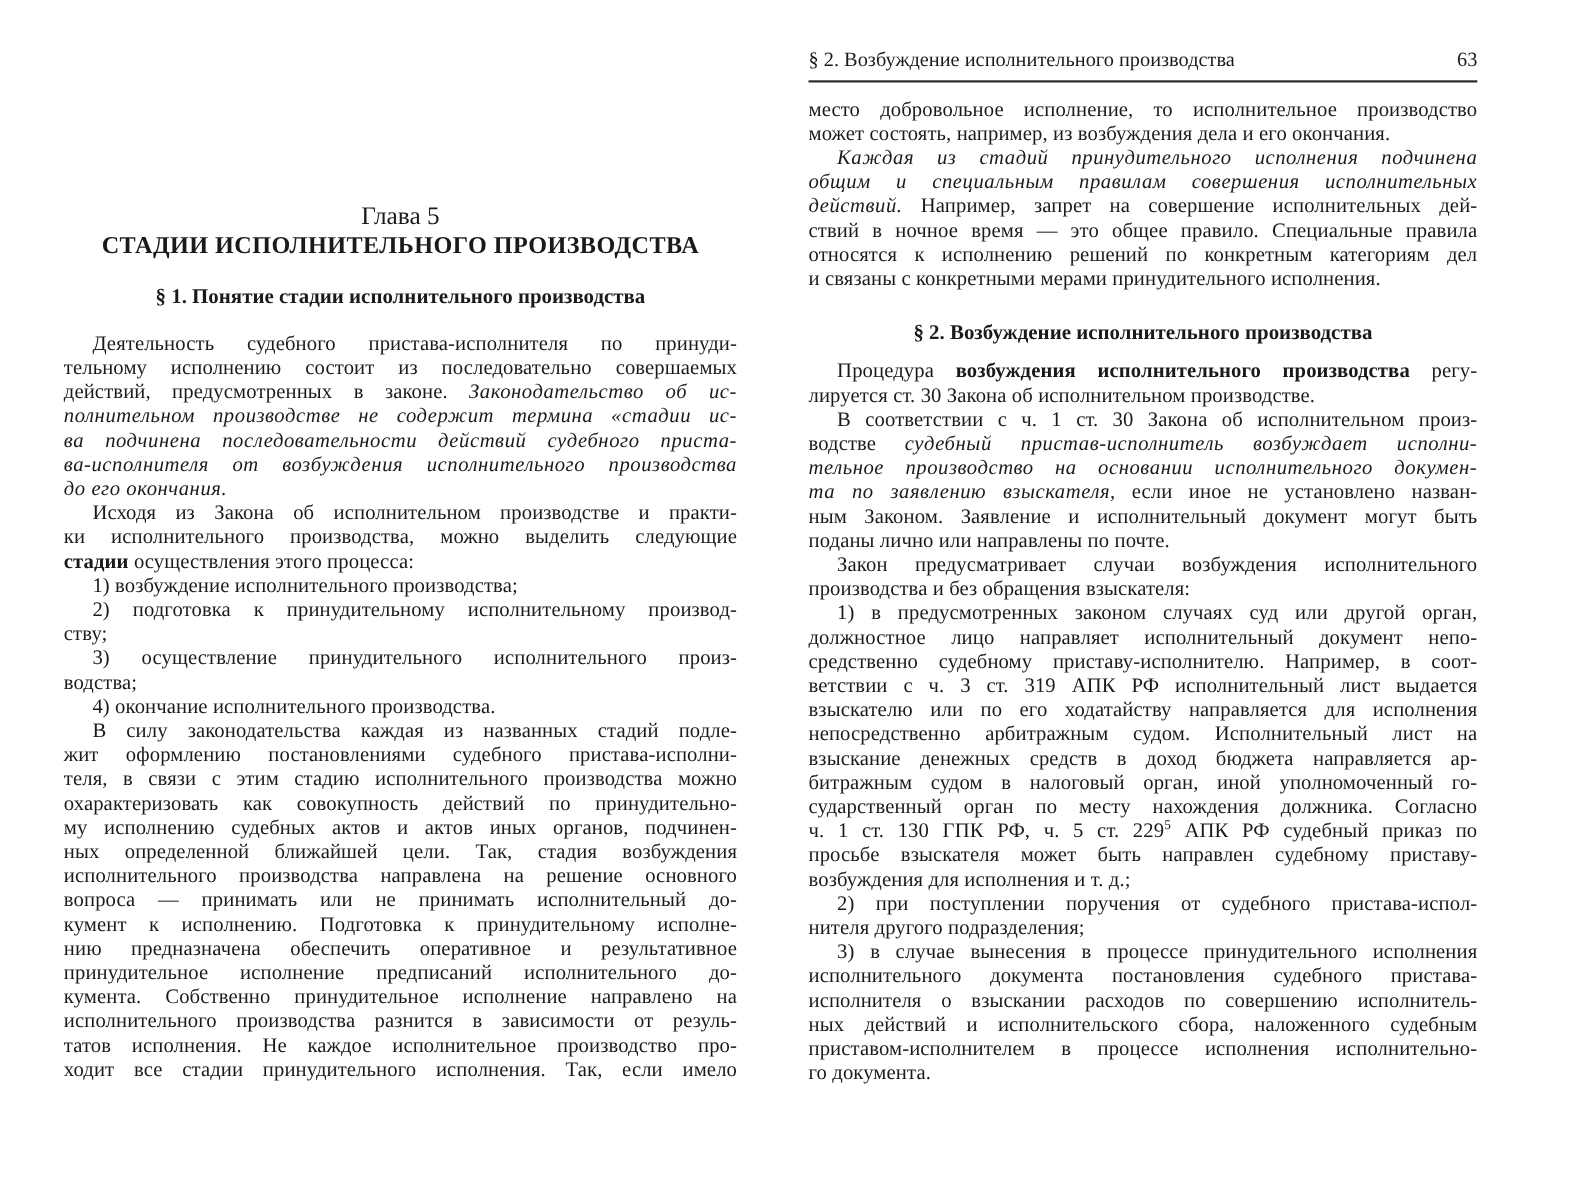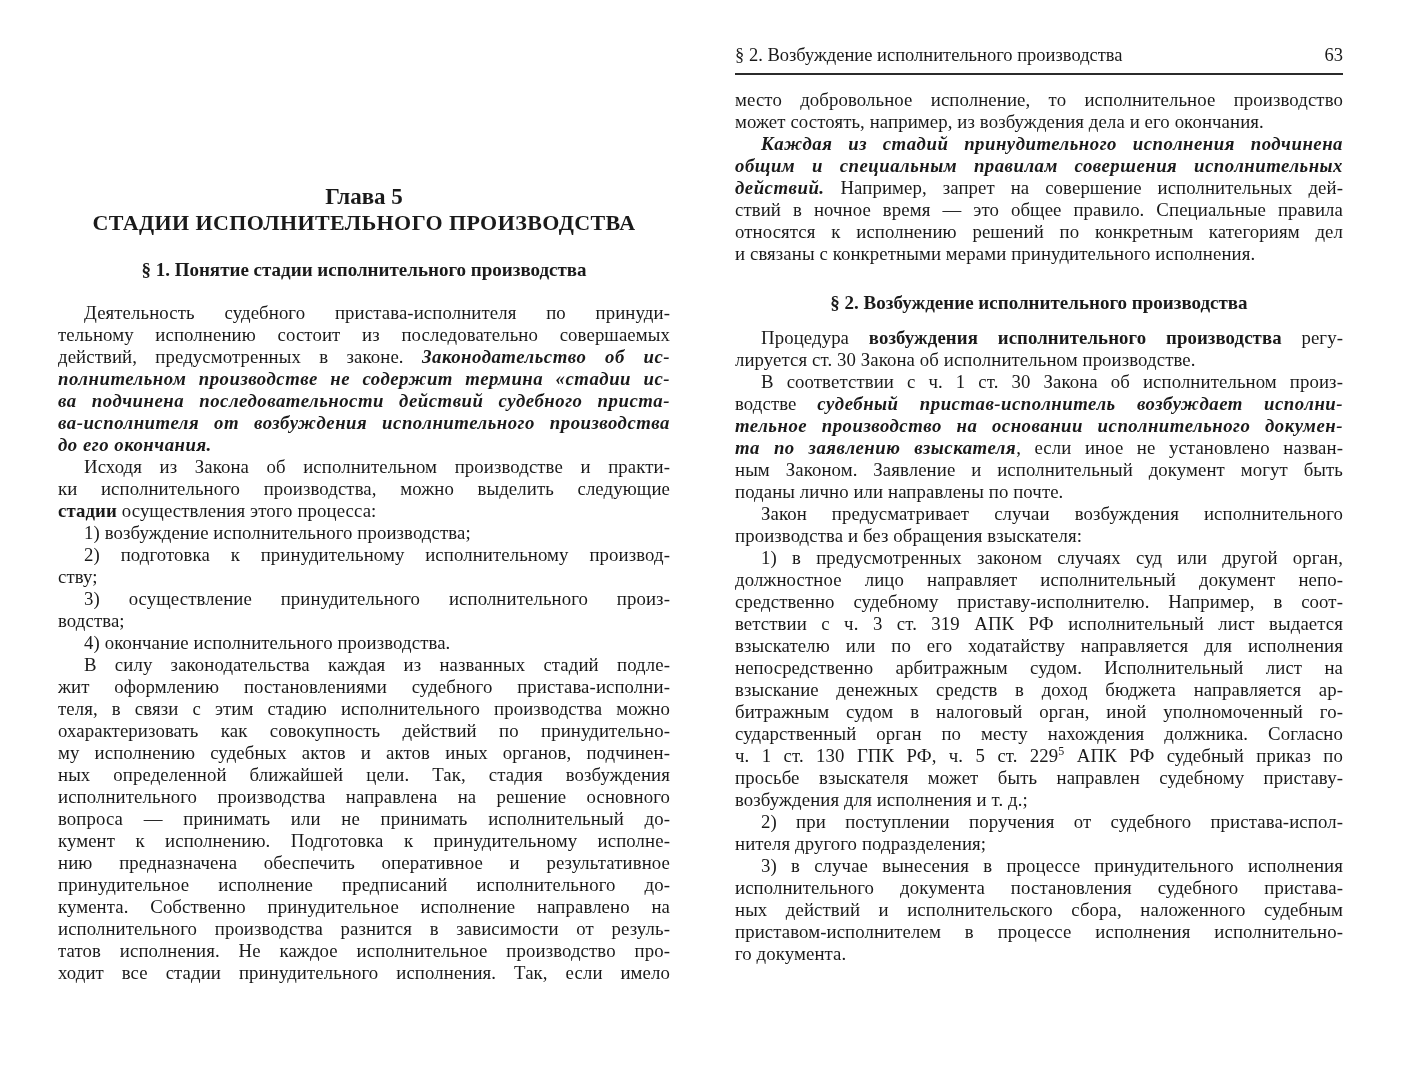--- a/index.html
+++ b/index.html
@@ -21,21 +21,21 @@
     top: 0;
   }
   #left-page  { left: 58px;  width: 612px; }
   #right-page { left: 735px; width: 608px; }
 
   
   .chapter-label {
     margin-top: 184px;
     text-align: center;
     font-size: 23px;
-    font-weight: bold;
+    font-weight: normal;
     line-height: 26px;
   }
   .chapter-title {
     margin-top: 0;
     text-align: center;
     font-size: 22px;
     font-weight: bold;
     line-height: 26px;
     letter-spacing: 0.4px;
   }
@@ -69,21 +69,21 @@
   .line {
     line-height: 22px;
     text-align: justify;
     text-align-last: justify;
     white-space: normal;
     letter-spacing: 0.1px;
   }
   .line.last { text-align-last: left; }
   .line.indent { text-indent: 26px; }
 
-  .i { font-style: italic; letter-spacing: 0.5px; font-weight: bold; }
+  .i { font-style: italic; letter-spacing: 0.5px; }
   .b { font-weight: bold; }
   .sup {
     vertical-align: super;
     font-size: 12px;
     line-height: 0;
   }
 </style>
 </head>
 <body>
 
@@ -193,20 +193,21 @@
           <div class="line"><span>просьбе взыскателя может быть направлен судебному приставу-</span></div>
           <div class="line last"><span>возбуждения для исполнения и т. д.;</span></div>
         </div>
         <div class="para">
           <div class="line indent"><span>2) при поступлении поручения от судебного пристава-испол-</span></div>
           <div class="line last"><span>нителя другого подразделения;</span></div>
         </div>
         <div class="para">
           <div class="line indent"><span>3) в случае вынесения в процессе принудительного исполнения</span></div>
           <div class="line"><span>исполнительного документа постановления судебного пристава-</span></div>
+          <div class="line"><span>исполнителя о взыскании расходов по совершению исполнитель-</span></div>
           <div class="line"><span>ных действий и исполнительского сбора, наложенного судебным</span></div>
           <div class="line"><span>приставом-исполнителем в процессе исполнения исполнительно-</span></div>
           <div class="line last"><span>го документа.</span></div>
         </div>
       </div>
   </div>
 
 </div>
 
 </body></html>

